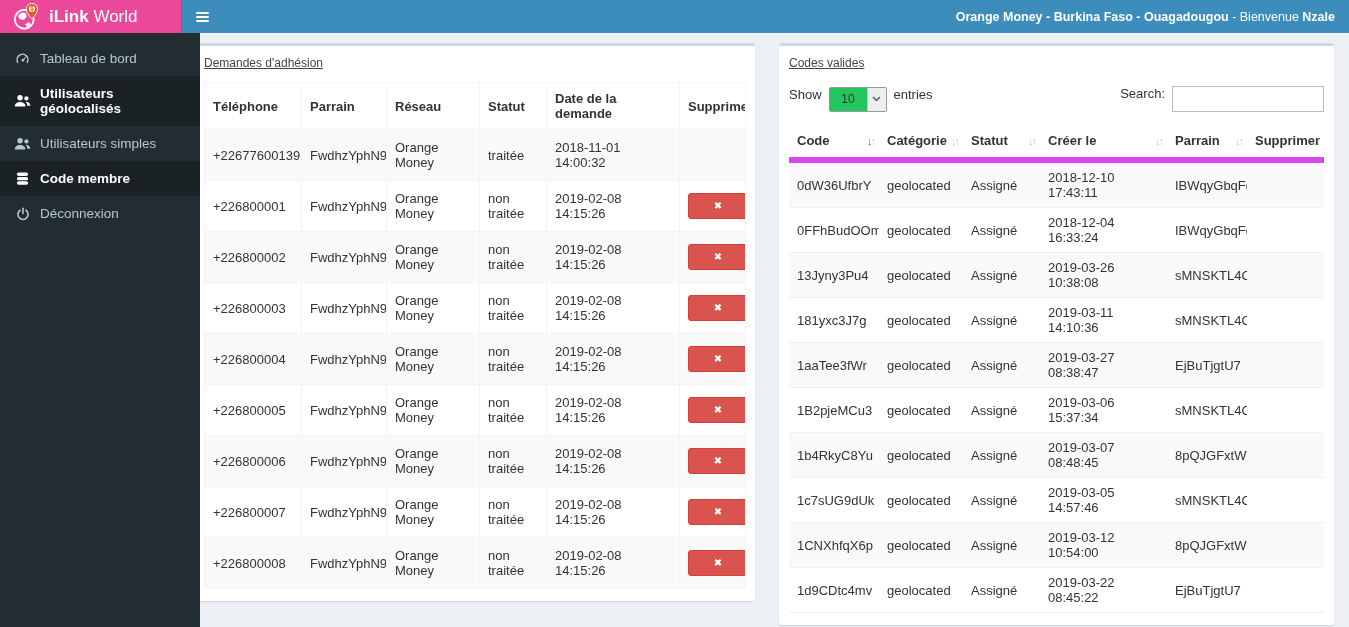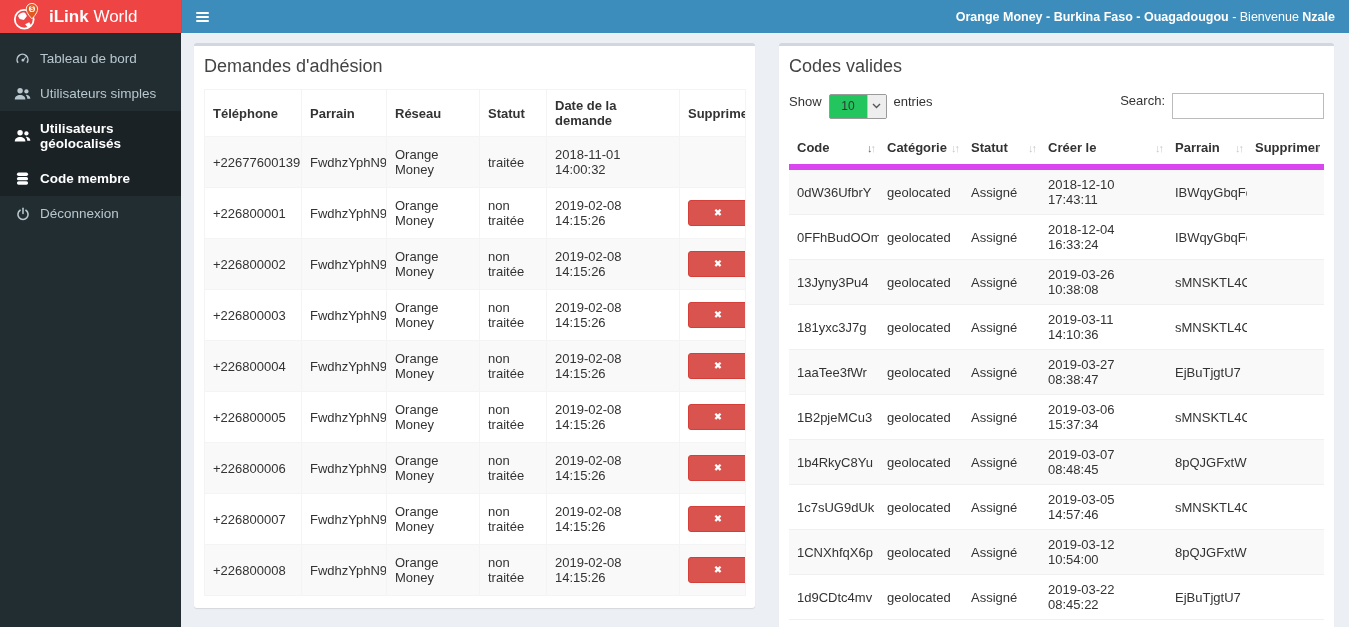--- a/index.html
+++ b/index.html
@@ -10,36 +10,36 @@
     background: #ecf0f5; color: #333;
   }
 
   
   .navbar {
     position: fixed; top: 0; left: 0; width: 1349px; height: 33px;
     background: #3c8dbc; display: flex; align-items: stretch; z-index: 20;
   }
   .logo {
     width: 181px; display: flex; align-items: center; gap: 8px;
-    padding-left: 12px; background: #ef4444; cursor: pointer;
+    padding-left: 12px; background: #ec4899; cursor: pointer;
   }
   .brand { color: #fff; font-size: 17px; font-weight: 300; white-space: nowrap; }
   .brand b { font-weight: 700; }
   .nav-right { flex: 1; display: flex; align-items: center; border-left: 1px solid rgba(0,0,0,.08); }
   .hamburger {
     width: 40px; height: 33px; display: flex; flex-direction: column;
     justify-content: center; align-items: center; gap: 2px; cursor: pointer;
   }
   .hamburger .bar { width: 13px; height: 2px; background: #fff; border-radius: 1px; }
   .user-info { margin-left: auto; padding-right: 14px; color: #fff; font-size: 12.5px; white-space: pre; }
   .user-info b { font-weight: 700; text-align: right; }
 
   
   .sidebar {
-    position: fixed; top: 33px; left: 0; width: 181px; bottom: 0;
+    position: fixed; top: 33px; left: 0; width: 200px; bottom: 0;
     background: #222d32; z-index: 10; padding-top: 8px;
   }
   .side-item {
     display: flex; align-items: center; gap: 9px; padding: 10px 14px;
     color: #b8c7ce; font-size: 13.5px; cursor: pointer; text-decoration: none;
   }
   .side-item .icon { width: 17px; display: flex; justify-content: center; }
   .side-item svg { flex: none; }
   .side-item.active { background: #1a2226; color: #fff; font-weight: 600; }
 
@@ -48,21 +48,21 @@
   .page-title { font-size: 23px; font-weight: 400; color: #333; margin: 5px 0 16px; }
   .cols { display: flex; gap: 24px; align-items: flex-start; }
 
   .box {
     background: #fff; border-top: 3px solid #d2d6de; border-radius: 3px;
     box-shadow: 0 1px 1px rgba(0,0,0,.1); width: 100%;
   }
   .box-left { width: 561px; flex: none; }
   .box-right { flex: 1; }
   .box-header { padding: 10px; }
-  .box-title { margin: 0; font-size: 18px; font-weight: 400; color: #444; }
+  .box-title { margin: 0; font-size: 12px; font-weight: 400; color: #444; text-decoration: underline; }
   .box-body { padding: 2px 10px 12px; }
 
   table { width: 100%; border-collapse: collapse; font-size: 13px; color: #333; table-layout: fixed; }
   th { text-align: left; font-weight: 700; }
 
   
   .req-table th, .req-table td { border: 1px solid #f4f4f4; padding: 8px; overflow: hidden; }
   .req-table td { padding: 10px 8px; }
   .req-table tbody tr:nth-child(odd) { background: #f9f9f9; }
   .req-table col.c-phone { width: 97px; } .req-table col.c-parrain { width: 85px; }
@@ -127,41 +127,41 @@
 <aside class="sidebar">
   <nav>
     <a class="side-item">
       <span class="icon">
         <svg width="15" height="15" viewBox="0 0 16 16" fill="currentColor">
             <path d="M8 2.6A6.6 6.6 0 0 0 1.4 9.2c0 1.4.4 2.7 1.2 3.8l1.3-.9a5 5 0 1 1 8.2 0l1.3.9a6.6 6.6 0 0 0 1.2-3.8A6.6 6.6 0 0 0 8 2.6zm3.5 3.2L8.9 8.4a1.5 1.5 0 1 0 1 1.1l1.9-3.4z"></path>
           </svg>
       </span>
       <span>Tableau de bord</span>
     </a>
+    <a class="side-item active">
+      <span class="icon">
+        <svg width="17" height="14" viewBox="0 0 18 15" fill="currentColor">
+            <circle cx="6.4" cy="4.1" r="2.9"></circle>
+            <path d="M.7 13.3c0-3.1 2.5-4.8 5.7-4.8s5.7 1.7 5.7 4.8z"></path>
+            <circle cx="13.2" cy="4.7" r="2.3"></circle>
+            <path d="M13.3 8.3c2.3.3 4.1 1.8 4.1 4.3h-3.3c0-1.8-.6-3.2-1.7-4.1z"></path>
+          </svg>
+      </span>
+      <span>Utilisateurs géolocalisés</span>
+    </a>
     <a class="side-item">
       <span class="icon">
         <svg width="17" height="14" viewBox="0 0 18 15" fill="currentColor">
             <circle cx="6.4" cy="4.1" r="2.9"></circle>
             <path d="M.7 13.3c0-3.1 2.5-4.8 5.7-4.8s5.7 1.7 5.7 4.8z"></path>
             <circle cx="13.2" cy="4.7" r="2.3"></circle>
             <path d="M13.3 8.3c2.3.3 4.1 1.8 4.1 4.3h-3.3c0-1.8-.6-3.2-1.7-4.1z"></path>
           </svg>
       </span>
       <span>Utilisateurs simples</span>
-    </a>
-    <a class="side-item active">
-      <span class="icon">
-        <svg width="17" height="14" viewBox="0 0 18 15" fill="currentColor">
-            <circle cx="6.4" cy="4.1" r="2.9"></circle>
-            <path d="M.7 13.3c0-3.1 2.5-4.8 5.7-4.8s5.7 1.7 5.7 4.8z"></path>
-            <circle cx="13.2" cy="4.7" r="2.3"></circle>
-            <path d="M13.3 8.3c2.3.3 4.1 1.8 4.1 4.3h-3.3c0-1.8-.6-3.2-1.7-4.1z"></path>
-          </svg>
-      </span>
-      <span>Utilisateurs géolocalisés</span>
     </a>
     <a class="side-item active">
       <span class="icon">
         <svg width="13" height="14" viewBox="0 0 14 15" fill="currentColor">
             <rect x="1" y="0.6" width="12" height="3.6" rx="1.8"></rect>
             <rect x="1" y="5.3" width="12" height="3.6" rx="1.8"></rect>
             <rect x="1" y="10" width="12" height="3.6" rx="1.8"></rect>
           </svg>
       </span>
       <span>Code membre</span>

